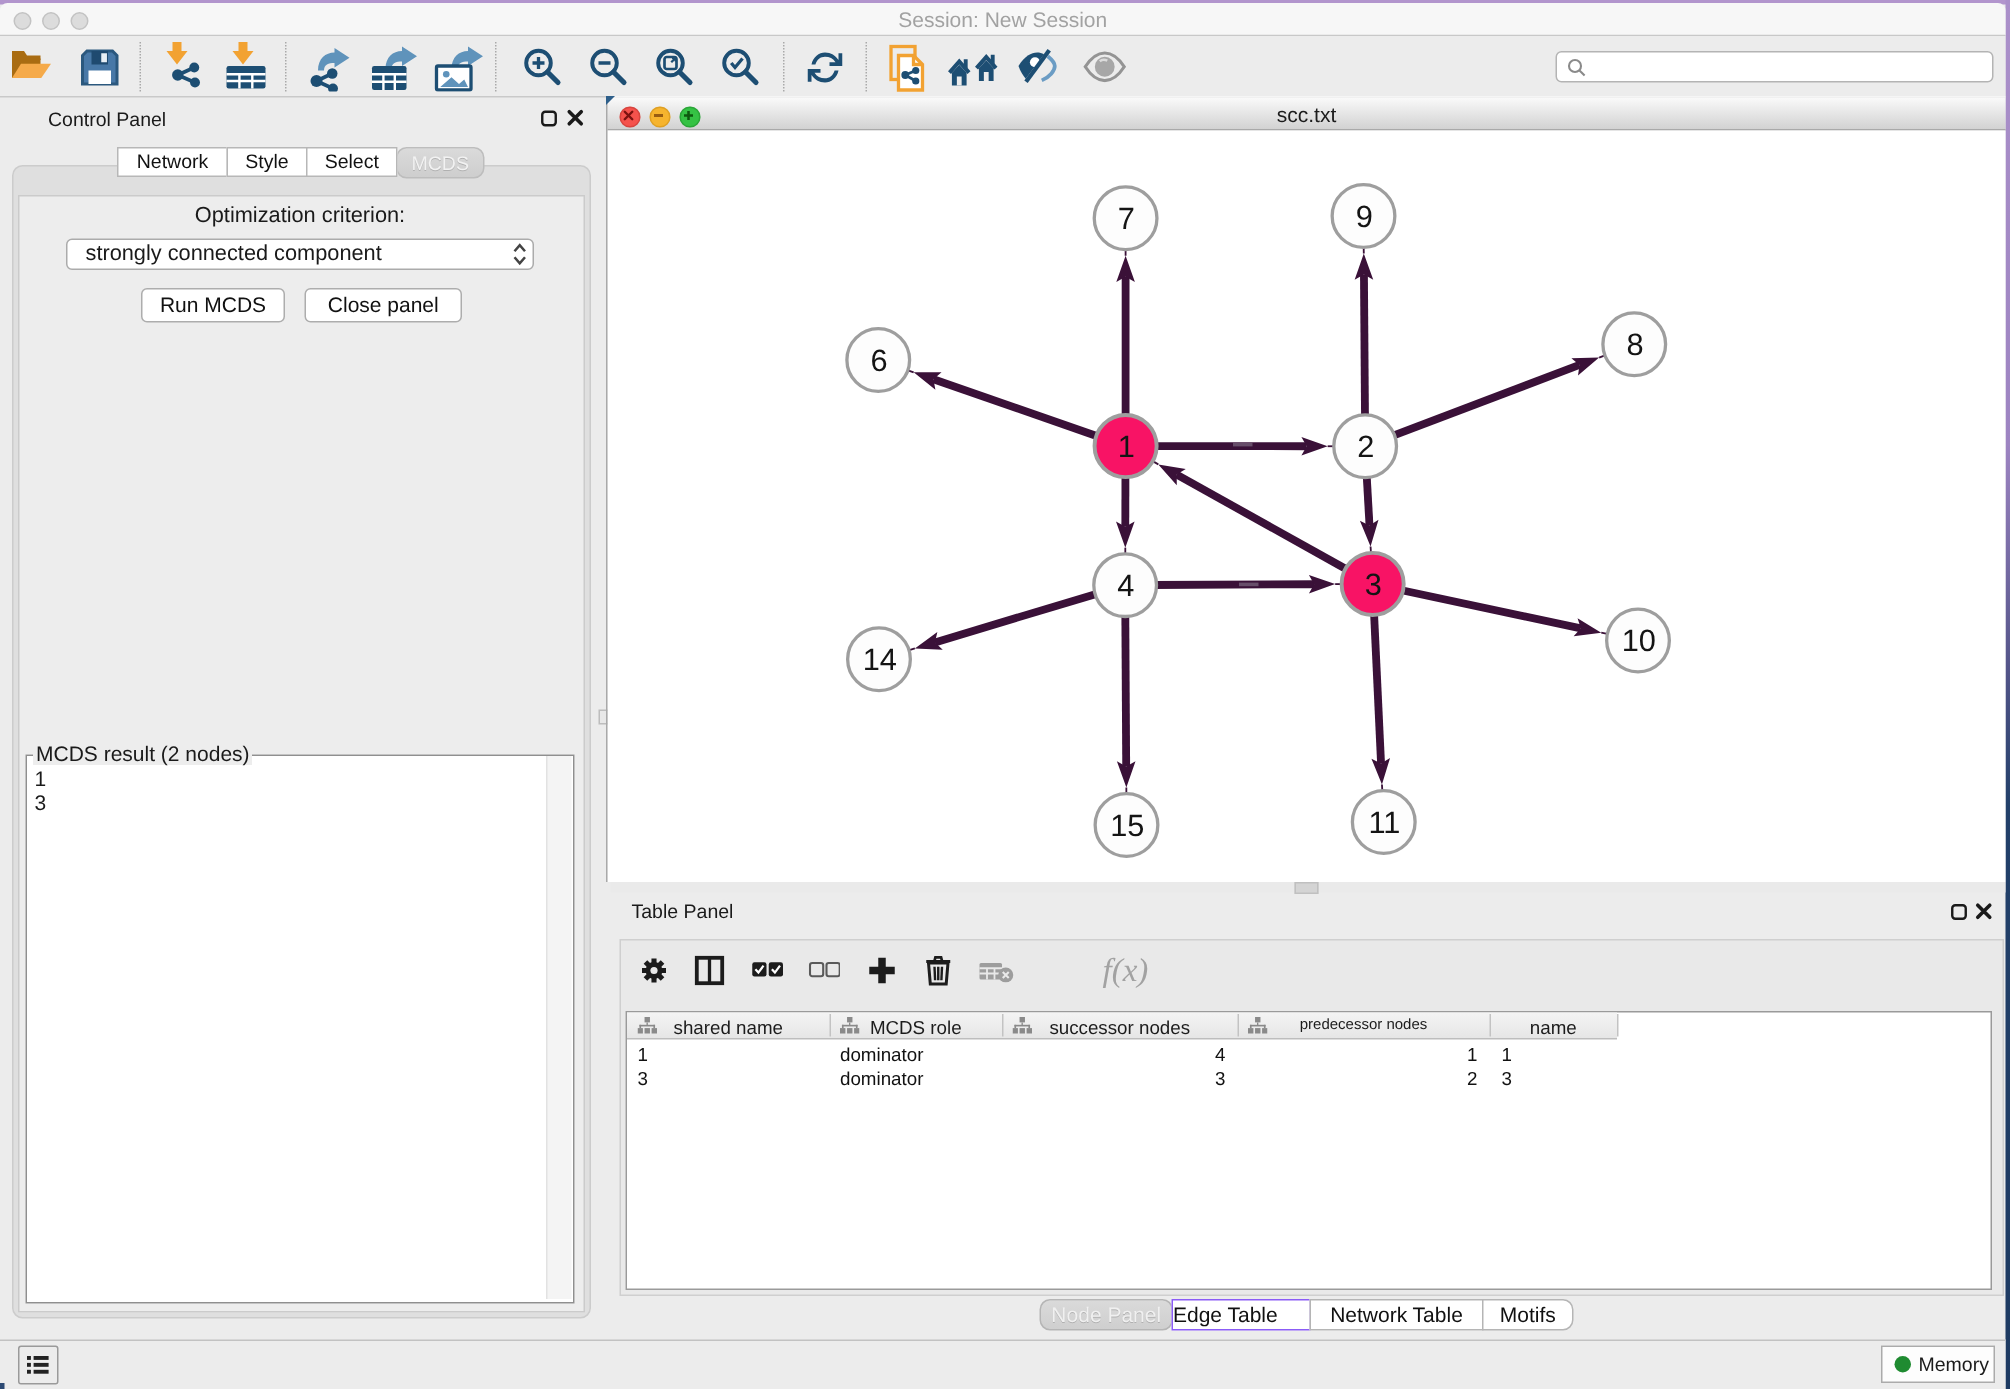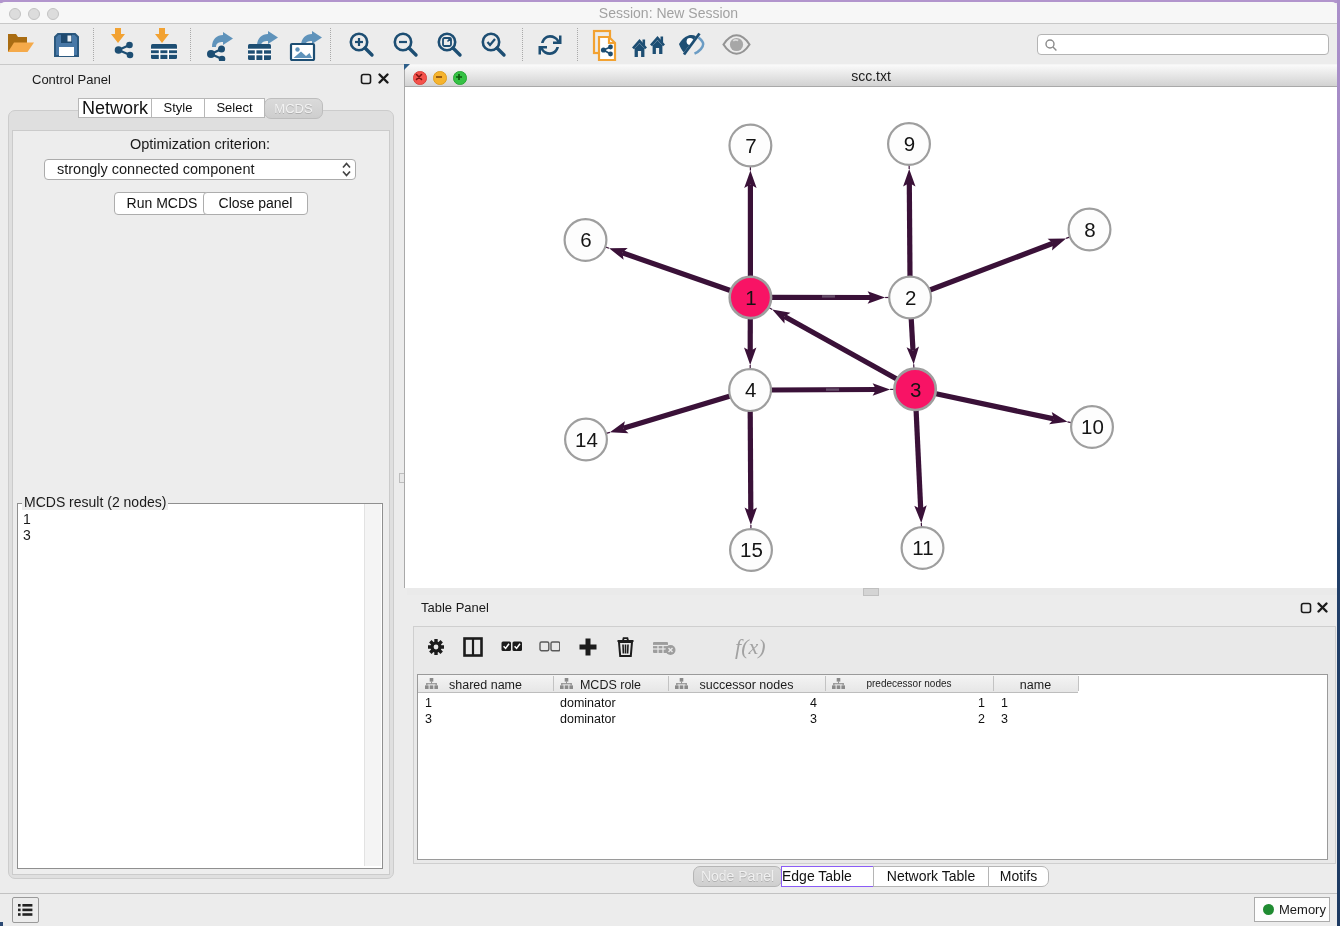--- a/index.html
+++ b/index.html
@@ -157,33 +157,33 @@
       <rect x="1.5" y="1.5" width="9" height="9" rx="2" fill="none" stroke="#1a1a1a" stroke-width="1.6"></rect>
     </svg>
 <svg class="abs" style="left:377px;top:72px;" width="13" height="13" viewBox="0 0 13 13">
       <path d="M2.5 2.5 L10.5 10.5 M10.5 2.5 L2.5 10.5" stroke="#1a1a1a" stroke-width="2.4" stroke-linecap="round"></path>
     </svg>
 
 <div class="abs" style="left:8px;top:110px;width:384px;height:767px;background:#dfdfdf;border:1px solid #cccccc;border-radius:7px;"></div>
 <div class="abs" style="left:12px;top:130px;width:376px;height:743px;background:#ededed;border:1px solid #cbcbcb;"></div>
 
 <div class="abs" style="left:264px;top:98px;width:57px;height:19px;background:linear-gradient(#dadada,#cecece);border:1px solid #bdbdbd;border-radius:7px;color:#f2f2f2;font-size:13px;text-align:center;line-height:19px;text-shadow:0 1px 0 #b0b0b0;">MCDS</div>
-<div class="abs" style="left:78px;top:98px;width:72px;height:18px;background:#fff;border:1px solid #b7b7b7;font-size:18px;text-align:center;line-height:18px;color:#111;">Network</div>
+<div class="abs" style="left:78px;top:98px;width:72px;height:18px;background:#fff;border:1px solid #b7b7b7;font-size:13px;text-align:center;line-height:18px;color:#111;">Network</div>
 <div class="abs" style="left:151px;top:98px;width:52px;height:18px;background:#fff;border:1px solid #b7b7b7;font-size:13px;text-align:center;line-height:18px;color:#111;">Style</div>
 <div class="abs" style="left:204px;top:98px;width:59px;height:18px;background:#fff;border:1px solid #b7b7b7;font-size:13px;text-align:center;line-height:18px;color:#111;">Select</div>
 
 <div class="abs" style="left:44px;top:159px;width:310px;height:19px;background:#fff;border:1px solid #ababab;border-radius:4px;">
   <div class="abs" style="left:12px;top:1px;font-size:14.5px;color:#1a1a1a;white-space:nowrap;">strongly connected component</div>
   <svg class="abs" style="left:296px;top:2px;" width="11" height="15" viewBox="0 0 11 15">
         <path d="M2 5.5 L5.5 1.5 L9 5.5" fill="none" stroke="#444" stroke-width="1.7"></path>
         <path d="M2 9.5 L5.5 13.5 L9 9.5" fill="none" stroke="#444" stroke-width="1.7"></path>
       </svg>
 </div>
 <div class="abs" style="left:0px;top:136px;width:400px;text-align:center;font-size:14.5px;color:#1a1a1a;">Optimization criterion:</div>
-<div class="abs" style="left:94px;top:192px;width:94px;height:21px;background:#fff;border:1px solid #adadad;border-radius:4px;font-size:14px;text-align:center;line-height:21px;color:#111;margin-left:20px;">Run MCDS</div>
+<div class="abs" style="left:94px;top:192px;width:94px;height:21px;background:#fff;border:1px solid #adadad;border-radius:4px;font-size:14px;text-align:center;line-height:21px;color:#111;">Run MCDS</div>
 <div class="abs" style="left:203px;top:192px;width:103px;height:21px;background:#fff;border:1px solid #adadad;border-radius:4px;font-size:14px;text-align:center;line-height:21px;color:#111;">Close panel</div>
 
 <div class="abs" style="left:17px;top:503px;width:364px;height:364px;background:#fff;border:1px solid #8f8f8f;"></div>
 <div class="abs" style="left:364px;top:504px;width:16px;height:362px;background:#f4f4f4;border-left:1px solid #e2e2e2;"></div>
 <div class="abs" style="left:22px;top:494px;background:#ededed;padding:0 2px;font-size:14px;color:#1a1a1a;white-space:nowrap;">MCDS result (2 nodes)</div>
 <div class="abs" style="left:23px;top:511px;font-size:14px;color:#1a1a1a;">1</div>
 <div class="abs" style="left:23px;top:527px;font-size:14px;color:#1a1a1a;">3</div>
 
 <div class="abs" style="left:399px;top:473px;width:5px;height:8px;background:#e8e8e8;border:1px solid #bdbdbd;"></div>
 

